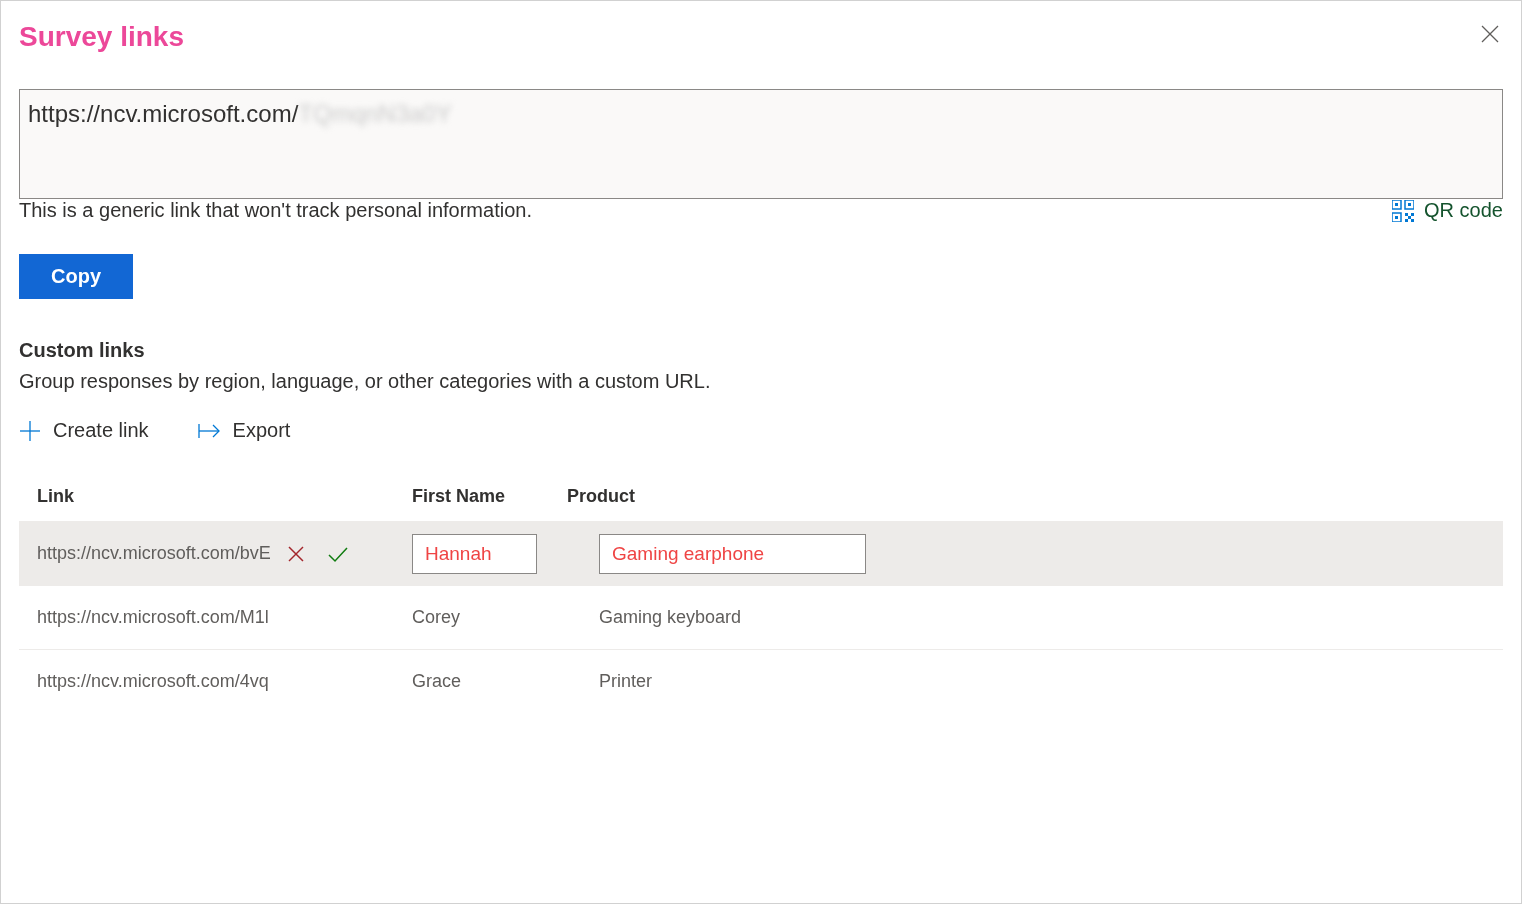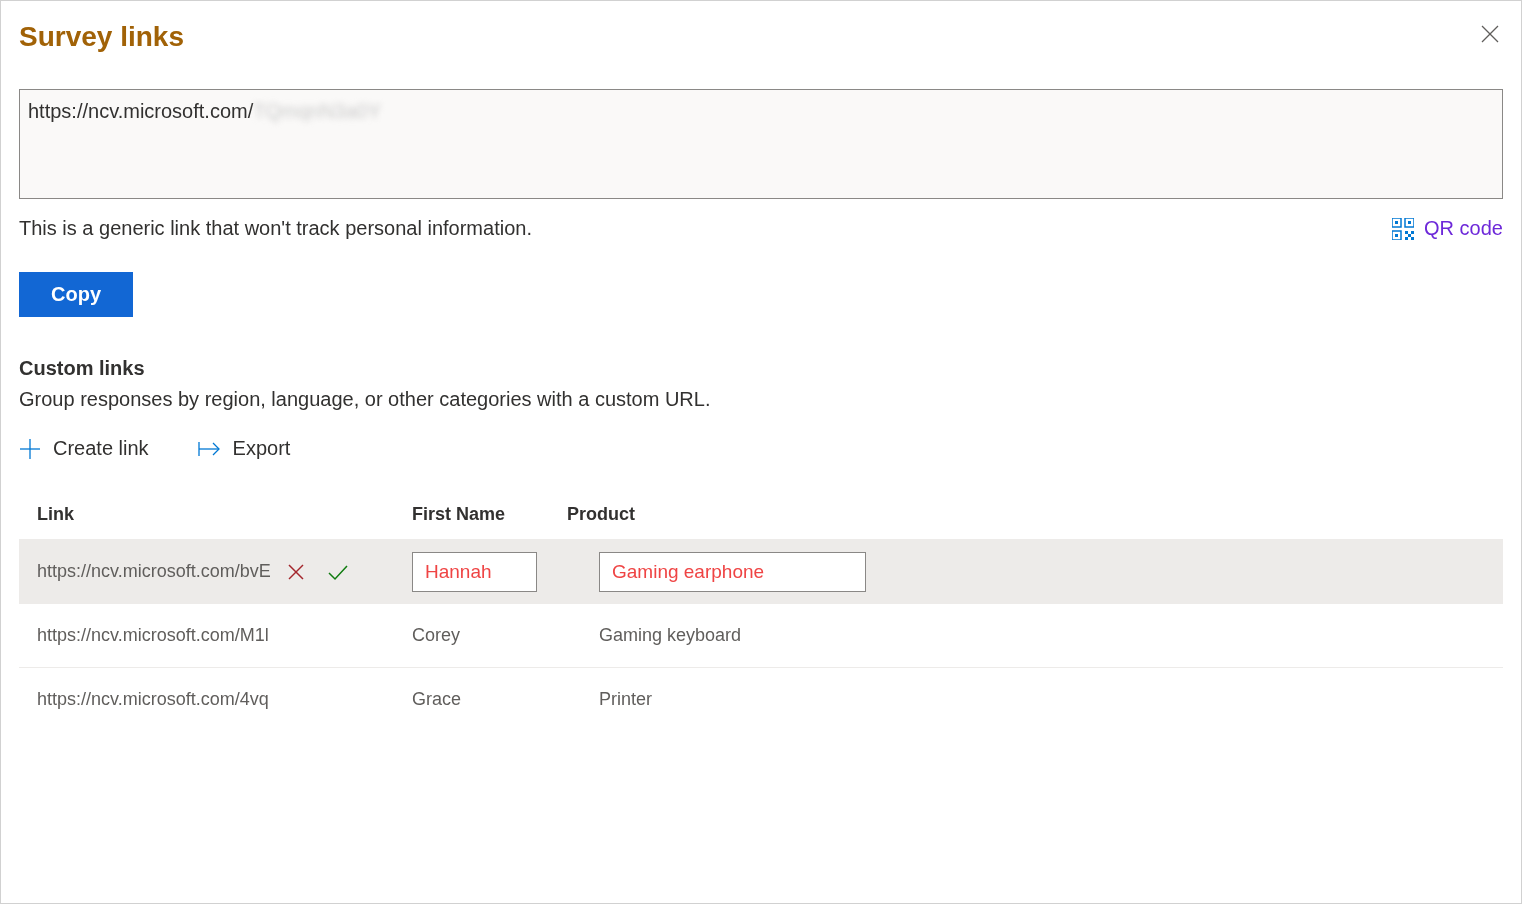--- a/index.html
+++ b/index.html
@@ -22,21 +22,21 @@
     }
     .panel-header {
       display: flex;
       justify-content: space-between;
       align-items: flex-start;
       margin-bottom: 36px;
     }
     .panel-title {
       font-size: 28px;
       font-weight: 600;
-      color: #a16207;
+      color: #ec4899;
       text-align: right;
     }
     .close-btn {
       background: none;
       border: none;
       cursor: pointer;
       padding: 4px;
       color: #605e5c;
     }
     .section-label {
@@ -44,46 +44,45 @@
       font-weight: 600;
       color: #323130;
       margin-bottom: 12px;
     }
     .link-textarea {
       width: 100%;
       height: 110px;
       border: 1px solid #8a8886;
       background: #faf9f8;
       padding: 10px 8px;
-      font-size: 20px;
+      font-size: 24px;
       font-family: inherit;
       resize: none;
       color: #323130;
-      margin-bottom: 18px;
     }
     .blurred {
       color: #cacaca;
       filter: blur(3px);
     }
     .info-row {
       display: flex;
       justify-content: space-between;
       align-items: center;
       margin-bottom: 32px;
     }
     .info-text {
       font-size: 20px;
       color: #323130;
     }
     .qr-link {
       display: flex;
       align-items: center;
       gap: 10px;
       font-size: 20px;
-      color: #6d28d9;
+      color: #14532d;
       cursor: pointer;
     }
     .qr-icon {
       color: #0078d4;
     }
     .copy-btn {
       background: #1267d4;
       color: #fff;
       border: none;
       font-size: 20px;

